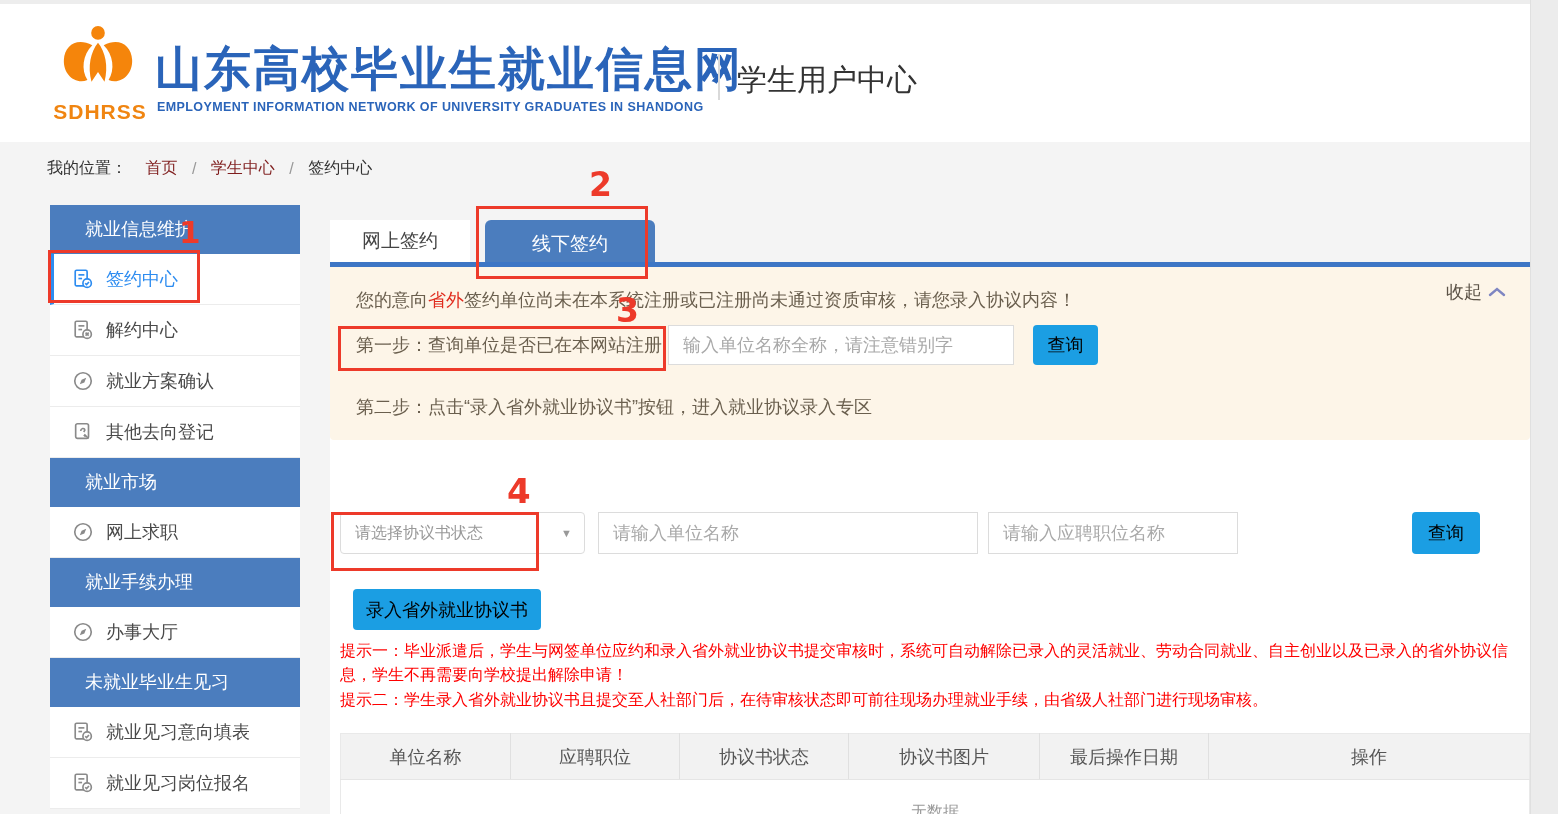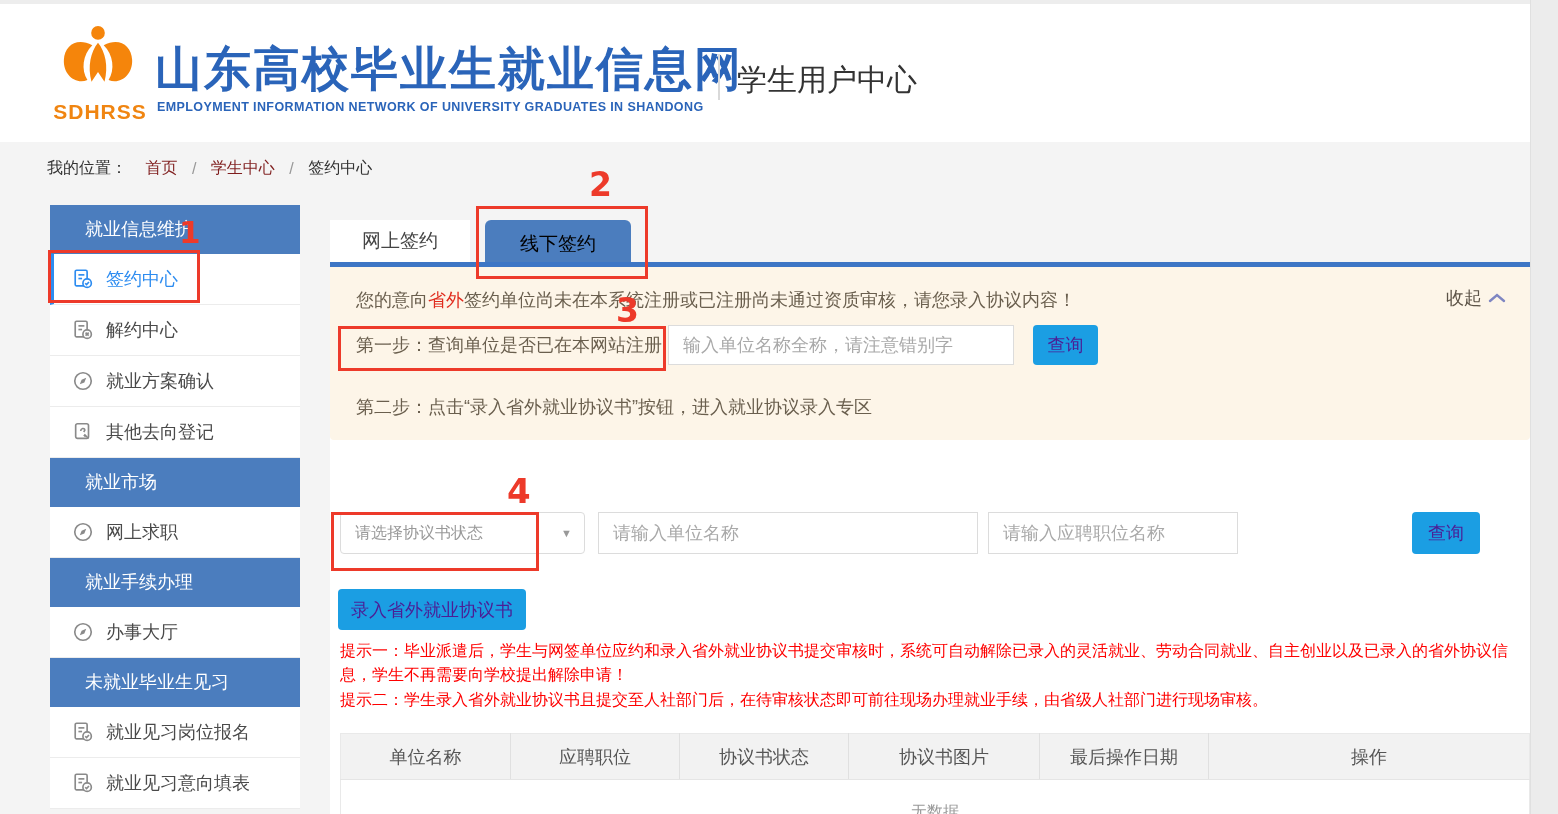--- a/index.html
+++ b/index.html
@@ -39,52 +39,52 @@
   .sb-item.active { color:#2d8cf0; border-left:4px solid #2d8cf0; padding-left:18px; }
   .sb-icon { width:22px; height:22px; margin-right:12px; display:inline-flex; color:#8a8a8a; flex:none; }
   .sb-item.active .sb-icon { color:#2d8cf0; }
   .sb-icon svg { width:22px; height:22px; }
   
   .main { position:absolute; left:330px; top:205px; width:1200px; height:609px; }
   .tabs { position:relative; height:62px; }
   .tab { position:absolute; top:15px; height:42px; line-height:42px; text-align:center;
     font-size:19px; cursor:pointer; }
   .tab-online { left:0; width:140px; background:#fff; color:#444; }
-  .tab-offline { left:155px; width:146px; height:47px; line-height:47px; background:#4b7dbe;
-    color:#000000; border-radius:6px 6px 0 0; }
+  .tab-offline { left:155px; width:170px; height:47px; line-height:47px; background:#4b7dbe;
+    color:#ffffff; border-radius:6px 6px 0 0; }
   .tab-underline { position:absolute; left:0; top:57px; width:1200px; height:5px; background:#3d76c5; }
   .main-card { position:absolute; left:0; top:62px; width:1200px; height:547px; background:#fff; }
   
   .notice { position:relative; width:1200px; height:173px; background:#fdf5e8;
     border-radius:0 0 4px 4px; color:#6a5f4e; }
   .notice-msg { position:absolute; left:26px; top:21px; font-size:18px; }
   .notice-msg .hl { color:#e02b1d; }
-  .collapse { position:absolute; right:24px; top:19px; font-size:18px; color:#5c5347; cursor:pointer; }
+  .collapse { position:absolute; right:24px; top:13px; font-size:18px; color:#5c5347; cursor:pointer; }
   .collapse svg { width:18px; height:14px; margin-left:6px; vertical-align:-1px; }
   .step1-label { position:absolute; left:26px; top:56px; height:44px; line-height:44px; font-size:18px; }
   .step1-input { position:absolute; left:338px; top:58px; width:346px; height:40px;
     border:1px solid #dcdcdc; background:#fff; font-size:18px; padding:0 14px; color:#333; outline:none; }
   .step1-input::placeholder { color:#a9a9a9; }
-  .btn-blue { background:#1b9ee3; color:#4c1d95; border:none; border-radius:4px; font-size:18px; cursor:pointer;
+  .btn-blue { background:#1b9ee3; color:#000000; border:none; border-radius:4px; font-size:18px; cursor:pointer;
     font-family:inherit; }
   .step1-btn { position:absolute; left:703px; top:58px; width:65px; height:40px; }
   .step2-label { position:absolute; left:26px; top:128px; font-size:18px; }
   
   .filters { position:absolute; left:10px; top:245px; width:1140px; height:42px; }
   .f-select { position:absolute; left:0; top:0; width:245px; height:42px; border:1px solid #dcdcdc;
     border-radius:4px; background:#fff; font-size:16px; color:#999; line-height:40px; padding:0 14px; cursor:pointer; }
   .f-caret { position:absolute; right:12px; top:0; font-size:11px; color:#999; }
   .f-input { position:absolute; top:0; height:42px; border:1px solid #dcdcdc; background:#fff;
     font-size:18px; padding:0 14px; color:#333; outline:none; }
   .f-input::placeholder { color:#a9a9a9; }
   .f-input1 { left:258px; width:380px; }
   .f-input2 { left:648px; width:250px; }
   .f-btn { position:absolute; right:0; top:0; width:68px; height:42px; }
   
-  .enter-btn { position:absolute; left:8px; top:322px; width:188px; height:41px; font-size:18px; }
+  .enter-btn { position:absolute; left:23px; top:322px; width:188px; height:41px; font-size:18px; }
   
   .tips { position:absolute; left:10px; top:372px; width:1188px; font-size:16px; color:#fe0000;
     line-height:24px; }
   .tips p { margin-bottom:1px; }
   
   .agr-table { position:absolute; left:10px; top:466px; width:1190px; border-collapse:collapse;
     border:1px solid #e9e9e9; background:#fff; }
   .agr-table th { height:46px; background:#f2f2f2; font-size:18px; font-weight:normal; color:#555;
     border-right:1px solid #e0e0e0; border-bottom:1px solid #e5e5e5; }
   .agr-table th:last-child { border-right:none; }
@@ -211,34 +211,34 @@
   <div class="sb-item">
     <span class="sb-icon">
       <svg viewBox="0 0 24 24" fill="none" stroke="currentColor" stroke-width="1.8">
         <rect x="3.5" y="2.5" width="13" height="17" rx="1.5"></rect>
           <line x1="7" y1="7.5" x2="13.5" y2="7.5"></line>
           <line x1="7" y1="11.5" x2="11" y2="11.5"></line>
         <circle cx="16.5" cy="16.5" r="4.6" fill="#fff"></circle>
           <path d="M14.4 16.6 l1.5 1.5 l2.6 -2.8"></path>
       </svg>
       </span>
-    <span>就业见习岗位报名</span>
+    <span>就业见习意向填表</span>
   </div>
 
   <div class="sb-item">
     <span class="sb-icon">
       <svg viewBox="0 0 24 24" fill="none" stroke="currentColor" stroke-width="1.8">
         <rect x="3.5" y="2.5" width="13" height="17" rx="1.5"></rect>
           <line x1="7" y1="7.5" x2="13.5" y2="7.5"></line>
           <line x1="7" y1="11.5" x2="11" y2="11.5"></line>
         <circle cx="16.5" cy="16.5" r="4.6" fill="#fff"></circle>
           <path d="M14.4 16.6 l1.5 1.5 l2.6 -2.8"></path>
       </svg>
       </span>
-    <span>就业见习意向填表</span>
+    <span>就业见习岗位报名</span>
   </div>
 </div>
 
 <div class="main">
   <div class="tabs">
     <div class="tab tab-online">网上签约</div>
     <div class="tab tab-offline">线下签约</div>
     <div class="tab-underline"></div>
   </div>
 

